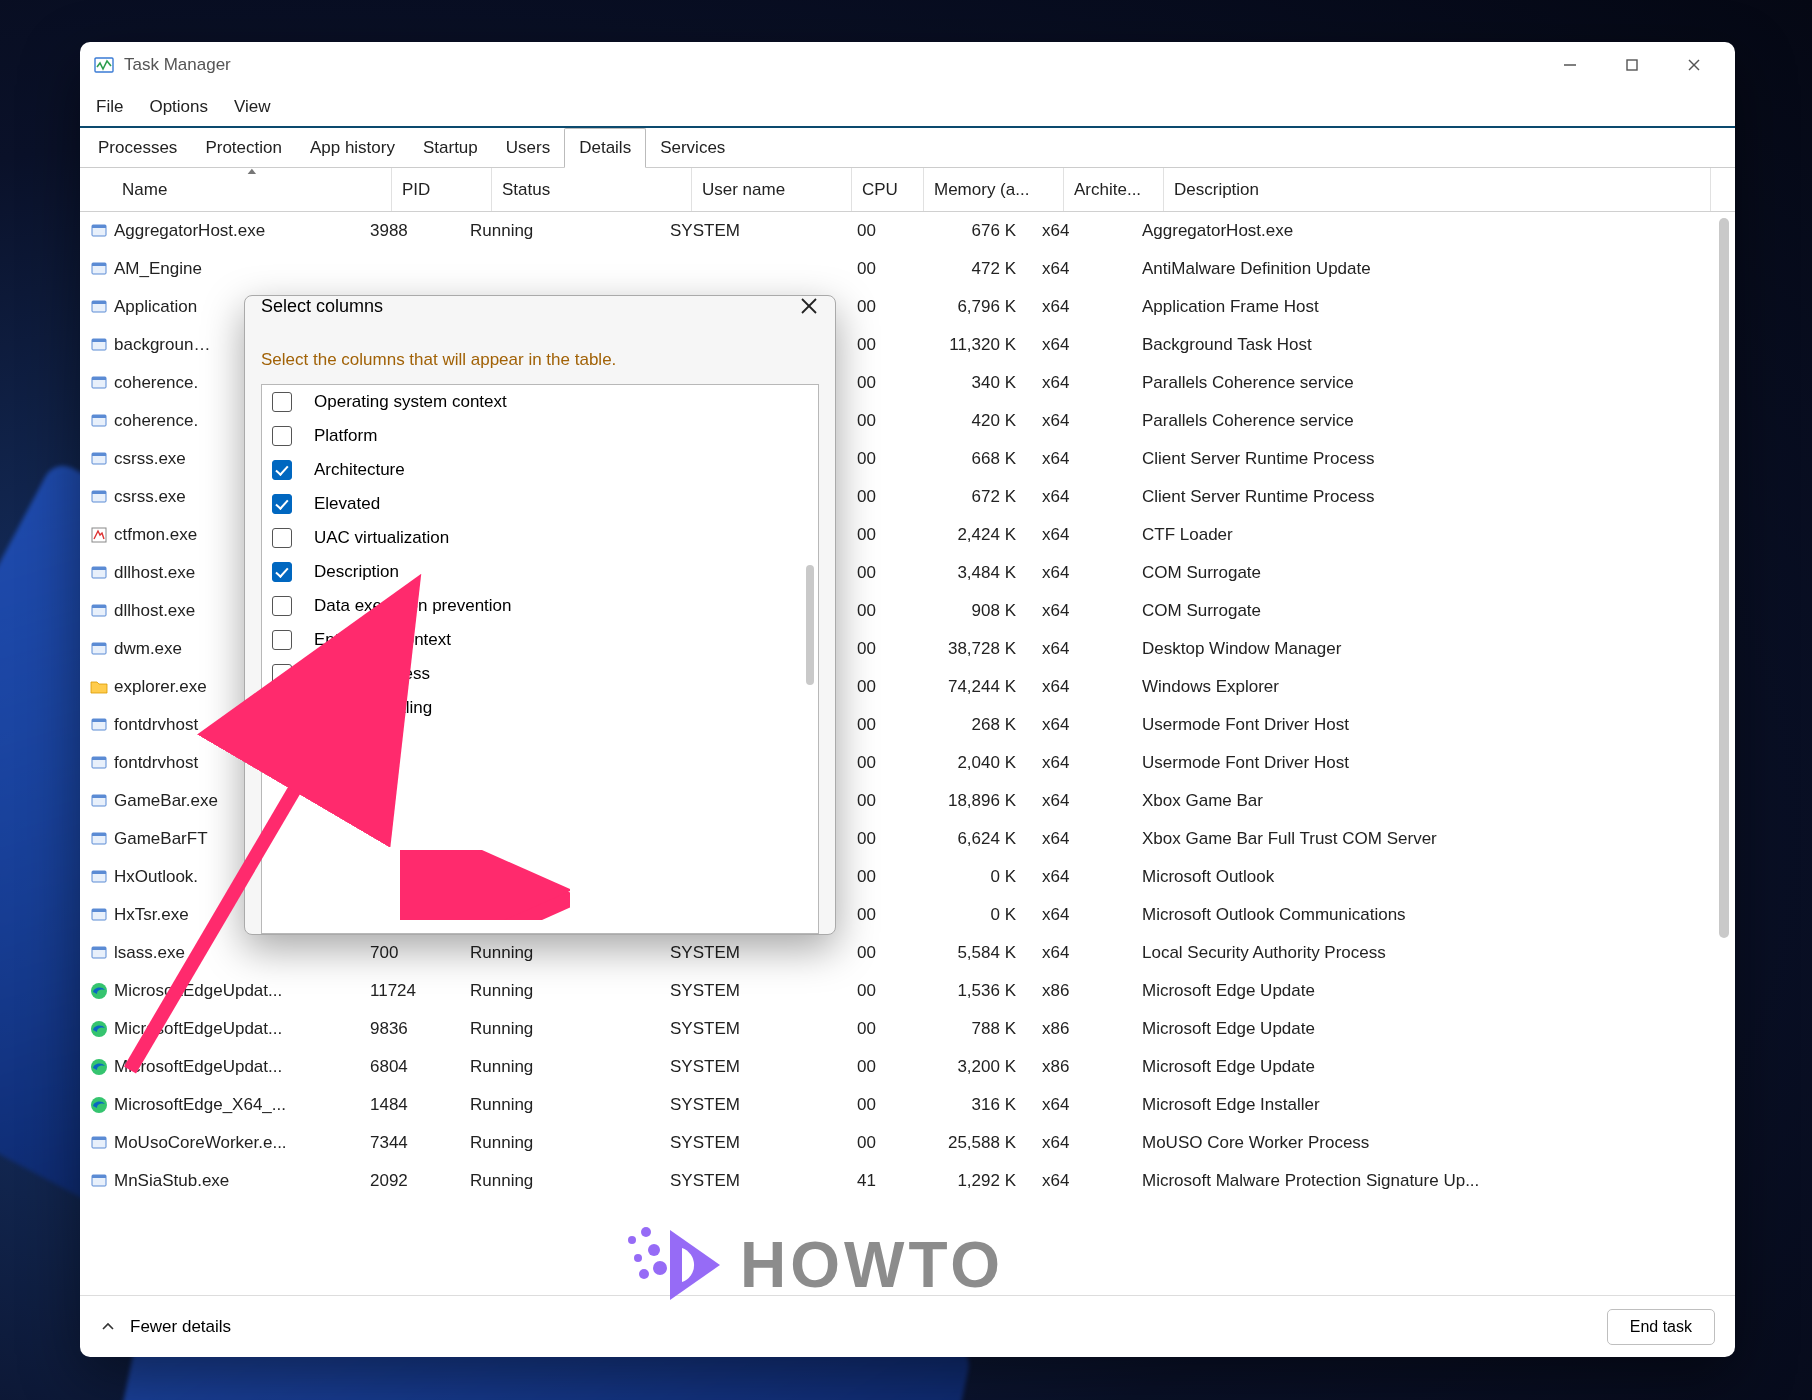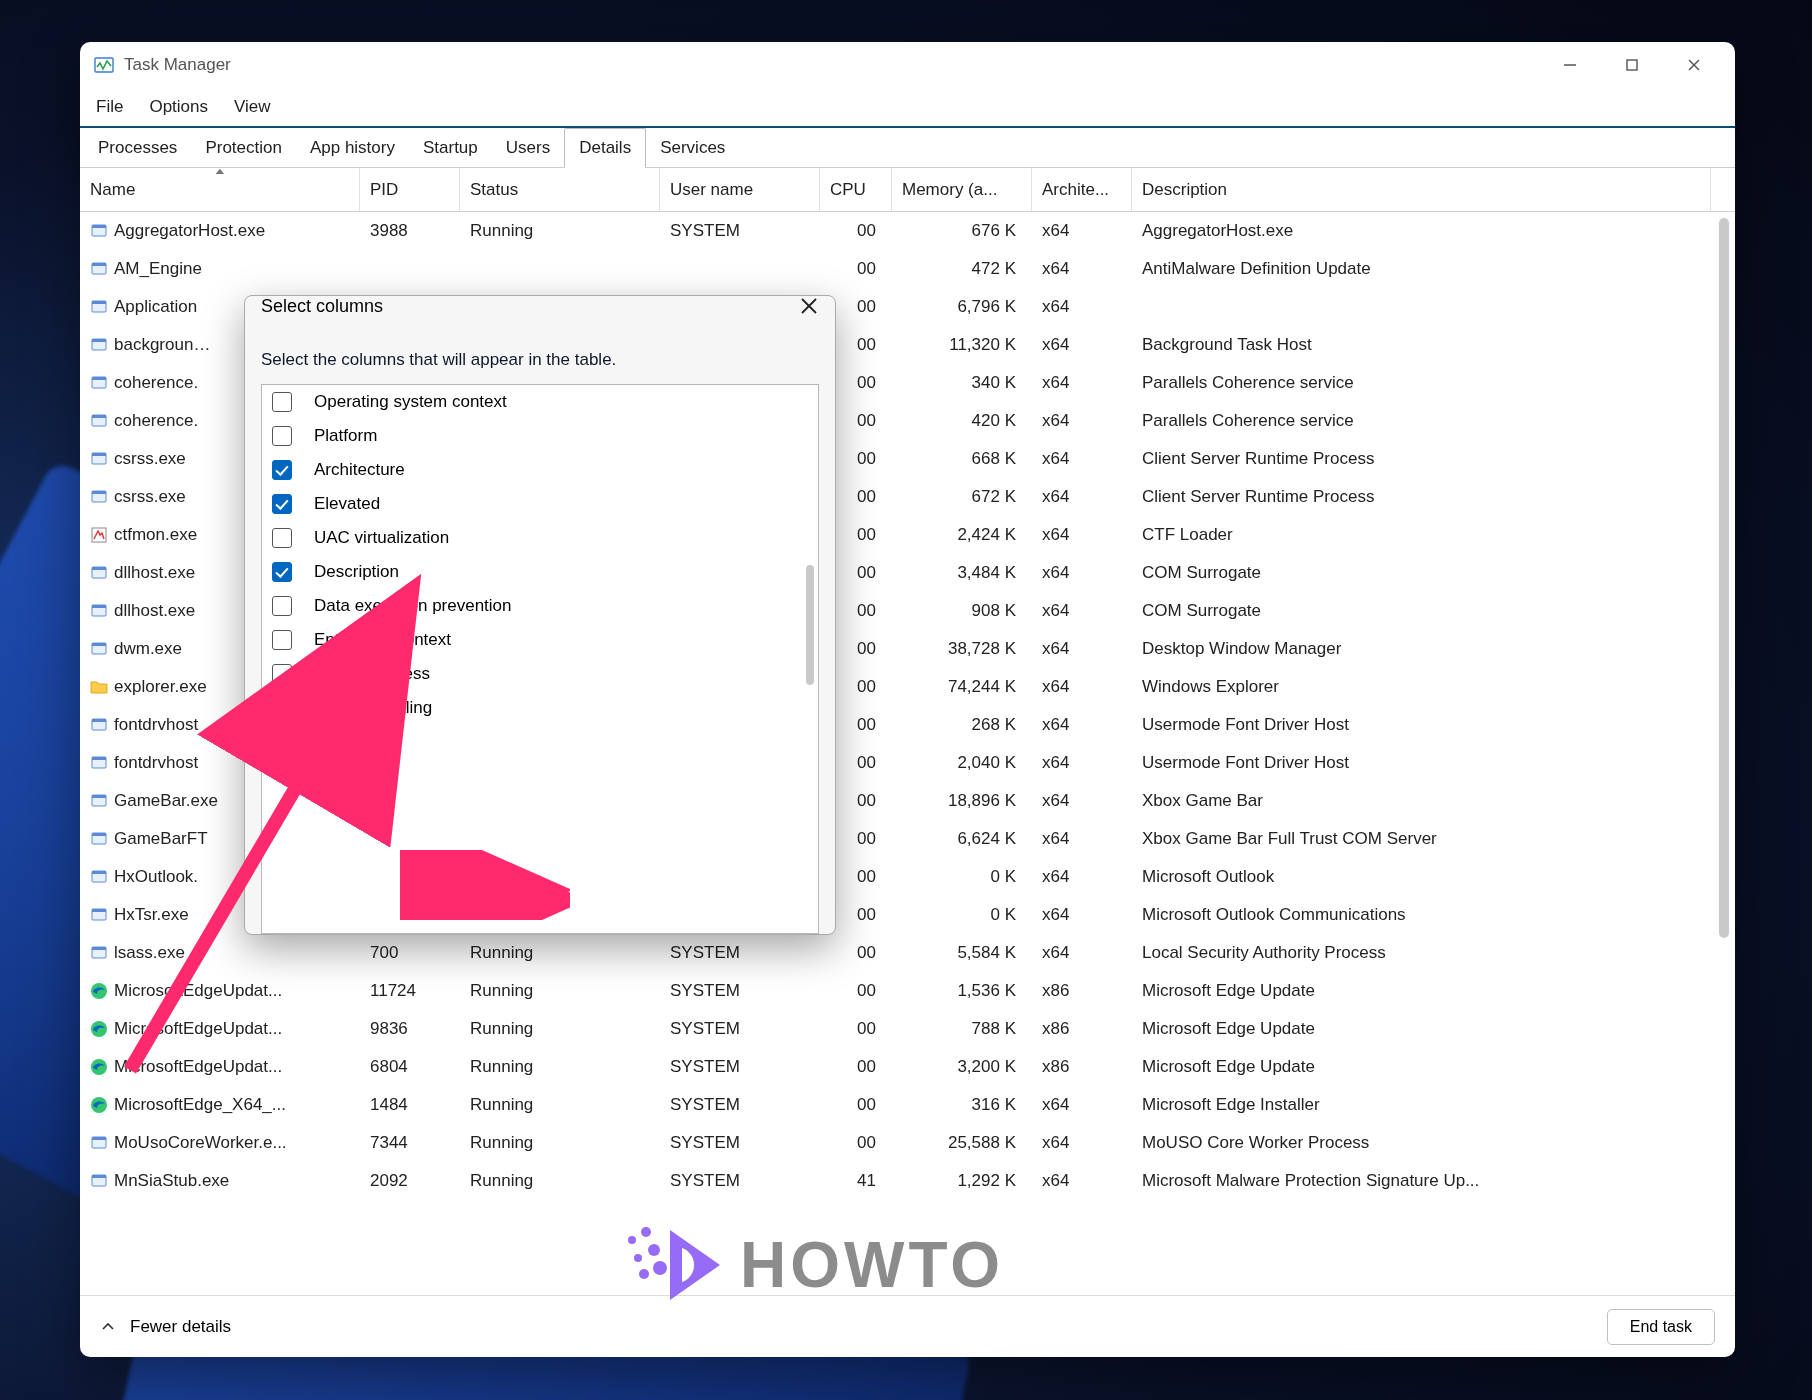--- a/index.html
+++ b/index.html
@@ -33,21 +33,21 @@
 .win-btn { width: 62px; height: 40px; display: flex; align-items: center; justify-content: center; color: #555; }
 .win-btn svg { width: 14px; height: 14px; }
 .menubar { height: 38px; display: flex; align-items: center; gap: 26px; padding: 0 16px; font-size: 17px; color: #222; }
 .menubar span { cursor: default; }
 .tabs { height: 42px; border-top: 2px solid #0c4a6e; border-bottom: 1px solid #ccc; display: flex; align-items: stretch; padding-left: 4px; }
 .tab { padding: 0 14px; display: flex; align-items: center; font-size: 17px; color: #222; }
 .tab.active { border: 1px solid #bbb; border-bottom: 1px solid #fff; margin-bottom: -1px; border-radius: 2px 2px 0 0; background: #fff; }
 .content { flex: 1; position: relative; display: flex; flex-direction: column; overflow: hidden; }
 .table { flex: 1; overflow: hidden; position: relative; }
 .thead, .trow { display: grid; grid-template-columns: 280px 100px 200px 160px 72px 140px 100px 1fr 24px; align-items: center; }
-.thead { height: 44px; border-bottom: 1px solid #d0d0d0; font-size: 17px; color: #222; position: relative; }
+.thead { height: 44px; border-bottom: 1px solid #d0d0d0; font-size: 17px; color: #222; position: relative; padding-left: 32px; }
 .th { padding: 0 10px; position: relative; height: 100%; display: flex; align-items: center; border-right: 1px solid #e1e1e1; }
 .th:last-child { border-right: none; }
 .th.sort::after { content: "▲"; position: absolute; top: -2px; left: 50%; transform: translateX(-50%) scaleX(1.6); font-size: 9px; color: #777; }
 .tbody { overflow: hidden; }
 .trow { height: 38px; font-size: 17px; color: #222; }
 .td { padding: 0 10px; white-space: nowrap; overflow: hidden; text-overflow: ellipsis; }
 .td.num { text-align: right; padding-right: 16px; }
 .td.name { display: flex; align-items: center; gap: 6px; }
 .proc-icon { width: 18px; height: 18px; flex: 0 0 18px; }
 .sbar { position: absolute; right: 6px; top: 50px; width: 10px; height: 720px; background: #c9c9c9; border-radius: 5px; }
@@ -57,21 +57,21 @@
 .chev { width: 16px; height: 16px; }
 .dialog {
   position: absolute; left: 244px; top: 295px; width: 592px; height: 640px;
   background: #f6f6f6; border: 1px solid #aaa; border-radius: 8px;
   box-shadow: 0 14px 40px rgba(0,0,0,.35);
   display: flex; flex-direction: column;
 }
 .dlg-title { height: 50px; display: flex; align-items: flex-start; padding: 0 16px; font-size: 18px; }
 .dlg-title .spacer { flex: 1; }
 .dlg-close svg { width: 20px; height: 20px; }
-.dlg-sub { padding: 4px 16px 14px; font-size: 17px; color: #0f172a; }
+.dlg-sub { padding: 4px 16px 14px; font-size: 17px; color: #a16207; }
 .dlg-list { margin: 0 16px; flex: 1; border: 1px solid #b8b8b8; background: #fff; overflow: hidden; position: relative; }
 .chk-row { display: flex; align-items: center; gap: 22px; height: 34px; padding: 0 10px; font-size: 17px; }
 .chk { width: 20px; height: 20px; border: 1.5px solid #555; border-radius: 3px; display: flex; align-items: center; justify-content: center; flex: 0 0 20px; }
 .chk.checked { background: #0067c0; border-color: #0067c0; }
 .chk.checked::after { content: ""; width: 10px; height: 5px; border: 2.5px solid #fff; border-top: none; border-right: none; transform: rotate(-48deg) translate(1px,-1px); }
 .dlg-list .sb { position: absolute; right: 4px; top: 180px; width: 8px; height: 120px; background: #c9c9c9; border-radius: 4px; }
 .dlg-btns { height: 70px; display: flex; align-items: center; justify-content: flex-end; gap: 16px; padding: 0 16px; }
 .dlg-btn { width: 146px; height: 36px; border: 1px solid #b0b0b0; border-radius: 5px; background: #fff; font-size: 17px; display: flex; align-items: center; justify-content: center; }
 .dlg-btn.primary { border-color: #0067c0; border-width: 1.5px; color: #000; }
 .arrow { position: absolute; pointer-events: none; }
@@ -181,20 +181,21 @@
                   <rect x="2" y="3" width="14" height="3" fill="#5b8bd4"></rect>
                 </svg></span>
               <span>Application</span>
             </div>
             <div class="td"></div>
             <div class="td"></div>
             <div class="td"></div>
             <div class="td num">00</div>
             <div class="td num">6,796 K</div>
             <div class="td">x64</div>
+            <div class="td">Application Frame Host</div>
             <div></div>
           </div>
           <div class="trow">
             <div class="td name">
               <span class="proc-icon"><svg viewBox="0 0 18 18">
                   <rect x="2" y="3" width="14" height="11" rx="1" fill="#e8f0fb" stroke="#5b8bd4" stroke-width="1"></rect>
                   <rect x="2" y="3" width="14" height="3" fill="#5b8bd4"></rect>
                 </svg></span>
               <span>backgroun…</span>
             </div>

